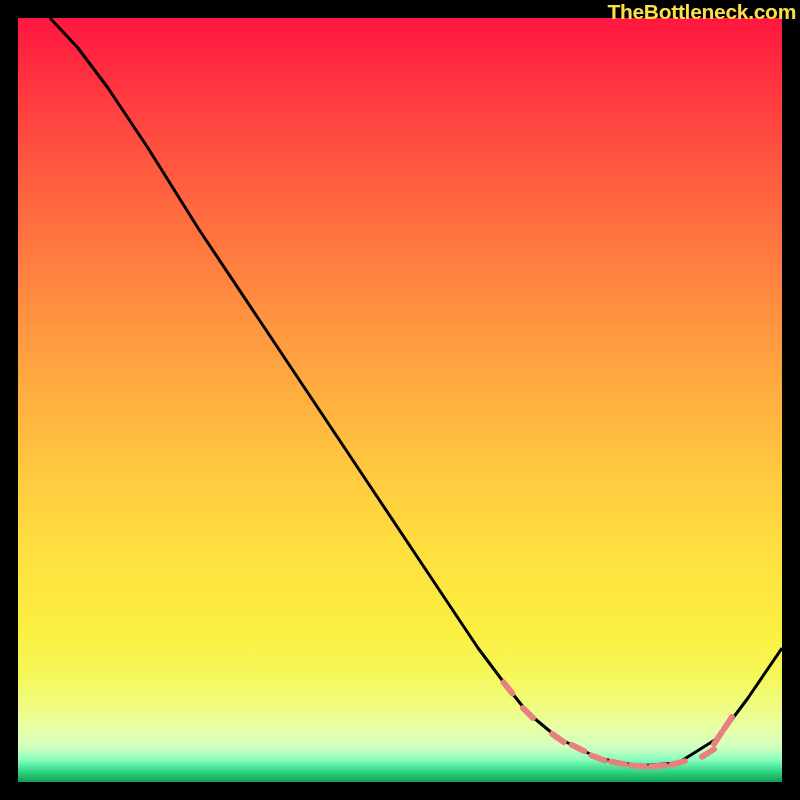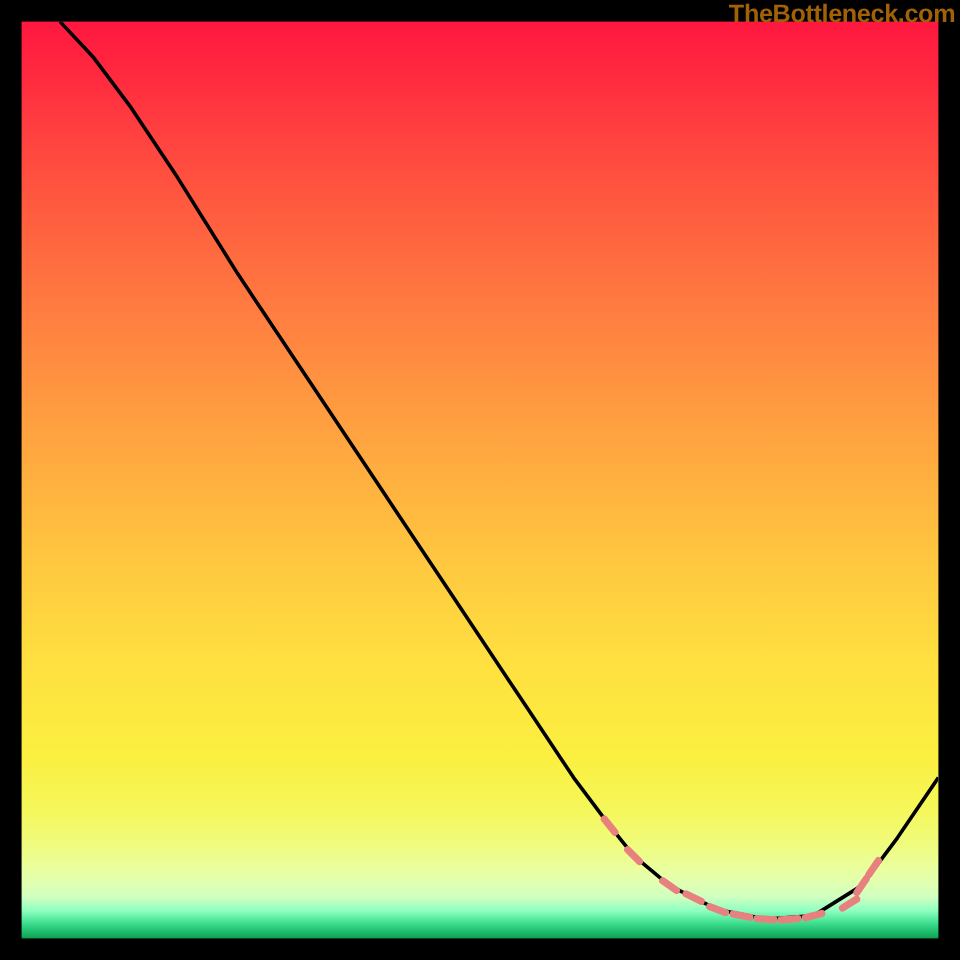--- a/index.html
+++ b/index.html
@@ -37,21 +37,21 @@
       #10a050 100%
     );
   }
   .watermark {
     position: absolute;
     top: 0px;
     right: 4px;
     font-family: Arial, Helvetica, sans-serif;
     font-size: 21px;
     font-weight: bold;
-    color: #a16207;
+    color: #fde047;
     letter-spacing: -0.3px;
     text-align: right;
   }
   svg.curve {
     position: absolute;
     left: 0; top: 0;
     width: 764px; height: 764px;
   }
 </style>
 </head>

